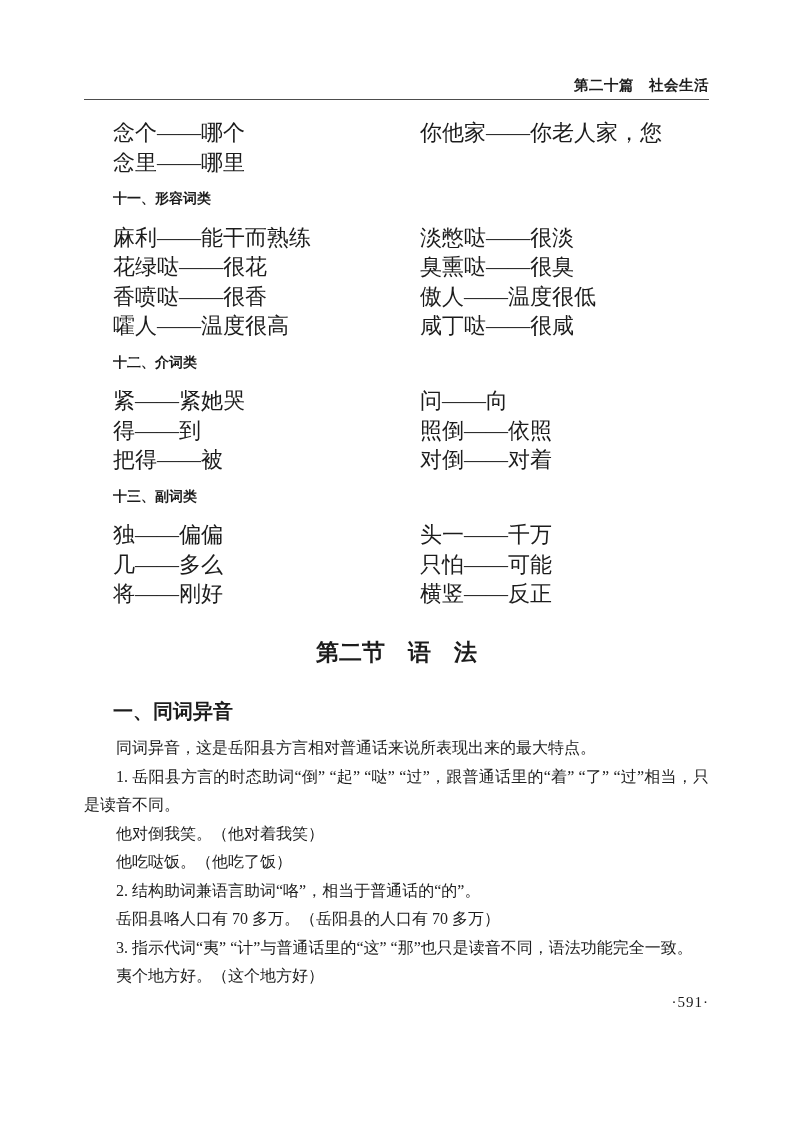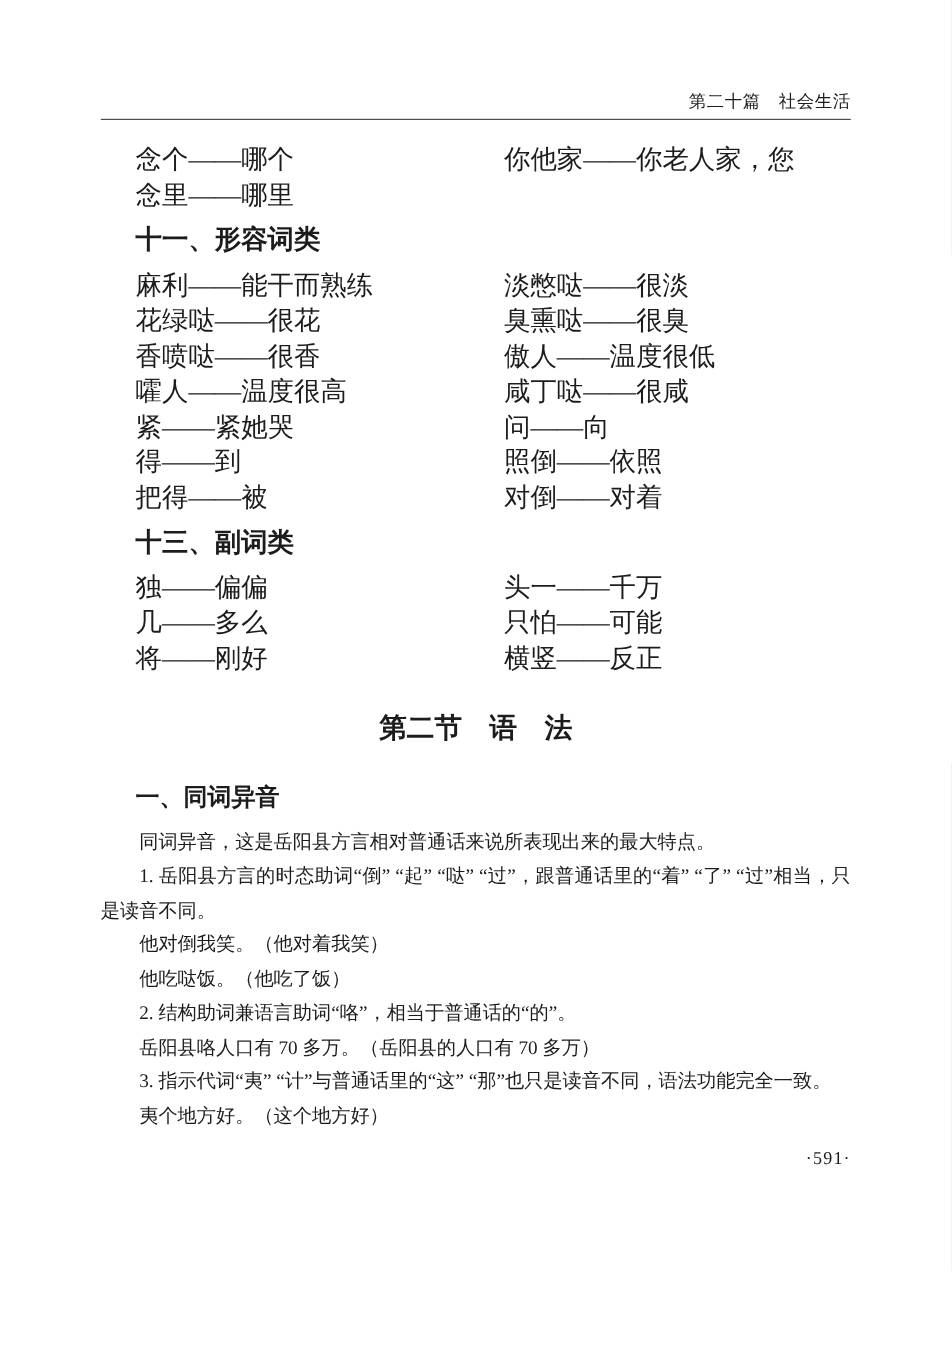--- a/index.html
+++ b/index.html
@@ -18,21 +18,21 @@
     overflow: hidden;
   }
   .content {
     margin: 0 84px;
   }
   
   .running-header {
     padding-top: 77px;
     text-align: right;
     font-family: "Liberation Sans", sans-serif;
-    font-weight: normal;
+    font-weight: bold;
     font-size: 14.5px;
     line-height: 16px;
     letter-spacing: 0.5px;
   }
   .header-rule {
     border: none;
     border-top: 1.5px solid #4d4d4d;
     margin: 6px 0 0 0;
   }
   
@@ -45,23 +45,23 @@
     display: grid;
     grid-template-columns: 307px 1fr;
     line-height: 29.5px;
   }
   .wcell {
     white-space: nowrap;
   }
   .list-heading {
     margin: 8px 0 8px 0;
     padding-left: 29px;
-    font-family: Liberation Serif, serif;
+    font-family: Liberation Mono, monospace;
     font-weight: bold;
-    font-size: 22px;
+    font-size: 14px;
     line-height: 29.5px;
   }
   .wordlist.after-heading {
     margin-top: 0;
   }
   
   .section-title {
     margin: 26px 0 0 0;
     text-align: center;
     font-family: "Liberation Sans", sans-serif;
@@ -79,21 +79,21 @@
   }
   .body-text p {
     margin: 0;
     font-size: 16px;
     line-height: 28.5px;
     text-indent: 2em;
     text-align: justify;
   }
   
   .page-number {
-    margin-top: 10px;
+    margin-top: 0;
     text-align: right;
     font-size: 15px;
     line-height: 22px;
     letter-spacing: 1px;
   }
 </style>
 </head>
 <body>
 
 <div class="page">
@@ -127,20 +127,21 @@
       <div class="wrow">
         <span class="wcell">香喷哒——很香</span>
         <span class="wcell">傲人——温度很低</span>
       </div>
       <div class="wrow">
         <span class="wcell">嚯人——温度很高</span>
         <span class="wcell">咸丁哒——很咸</span>
       </div>
     </div>
 
+    <h3 class="list-heading">十二、介词类</h3>
     <div class="wordlist after-heading">
       <div class="wrow">
         <span class="wcell">紧——紧她哭</span>
         <span class="wcell">问——向</span>
       </div>
       <div class="wrow">
         <span class="wcell">得——到</span>
         <span class="wcell">照倒——依照</span>
       </div>
       <div class="wrow">

